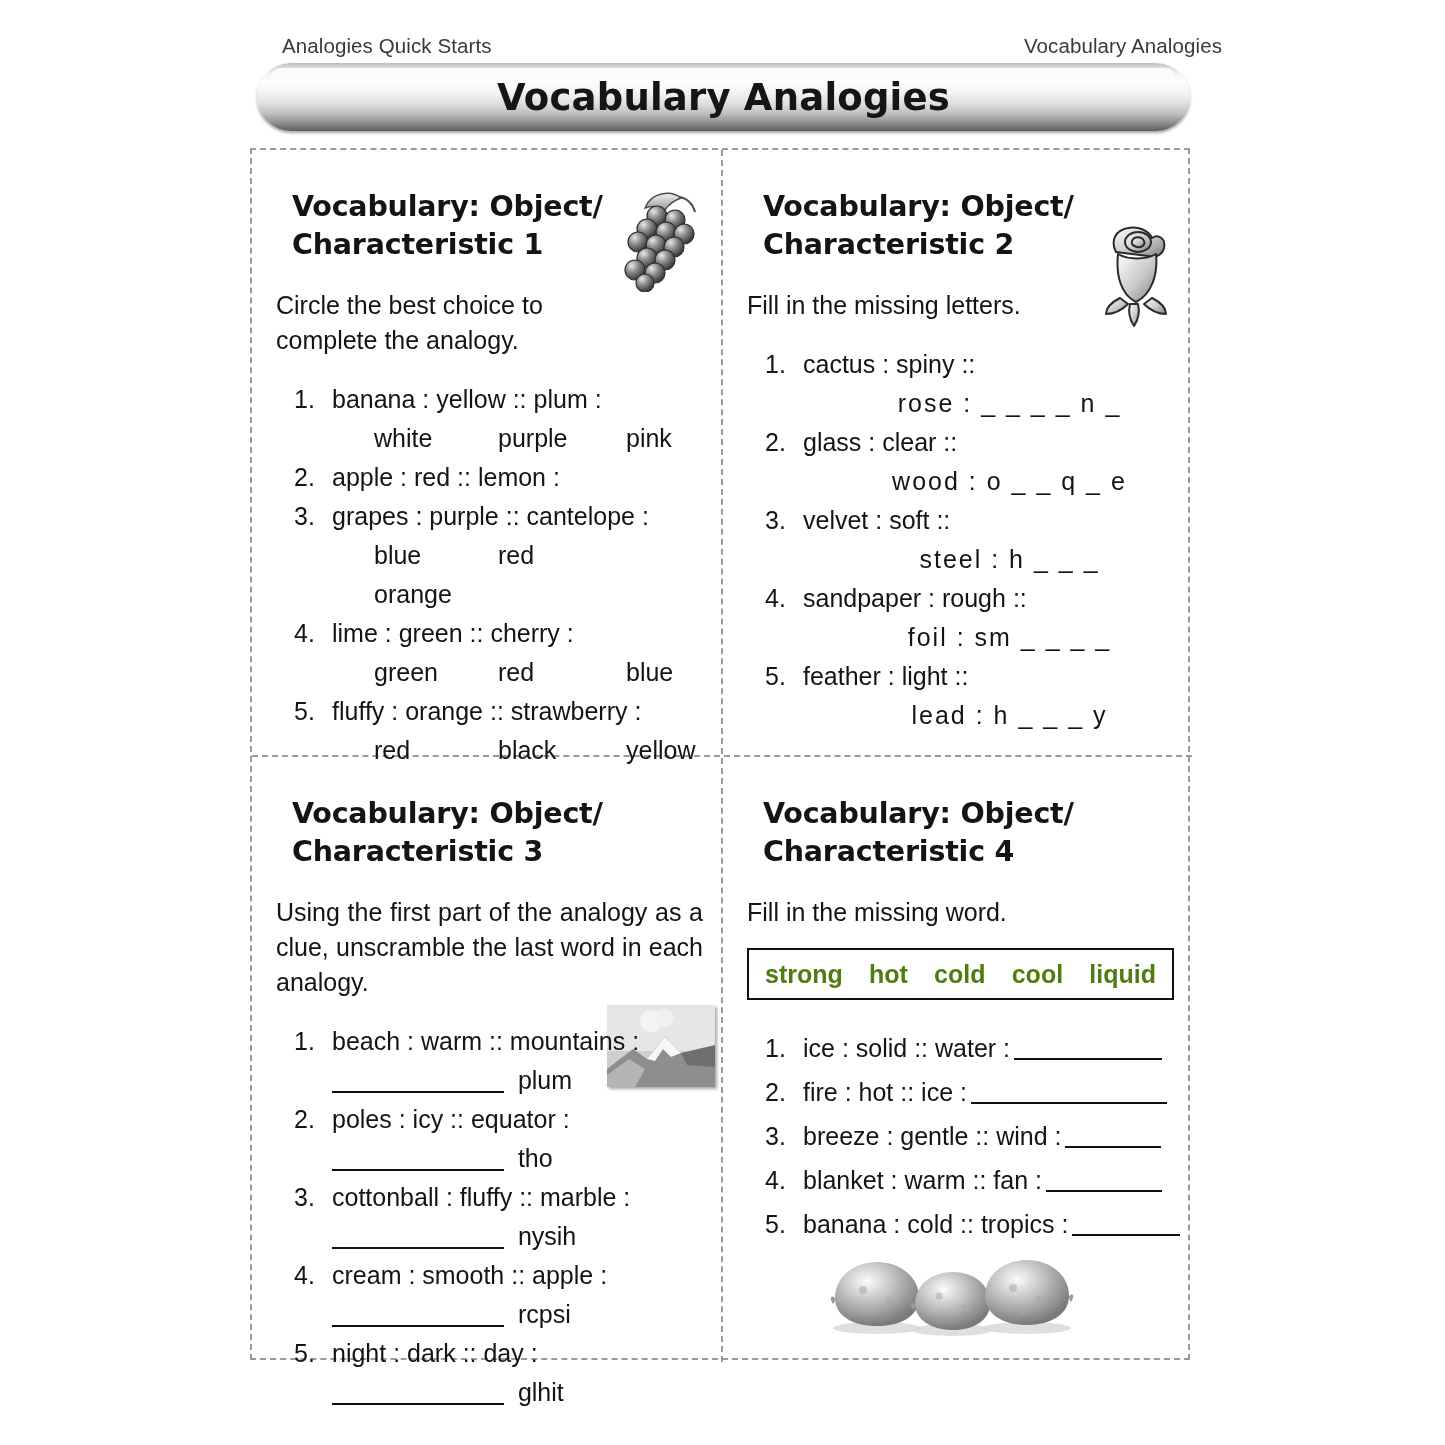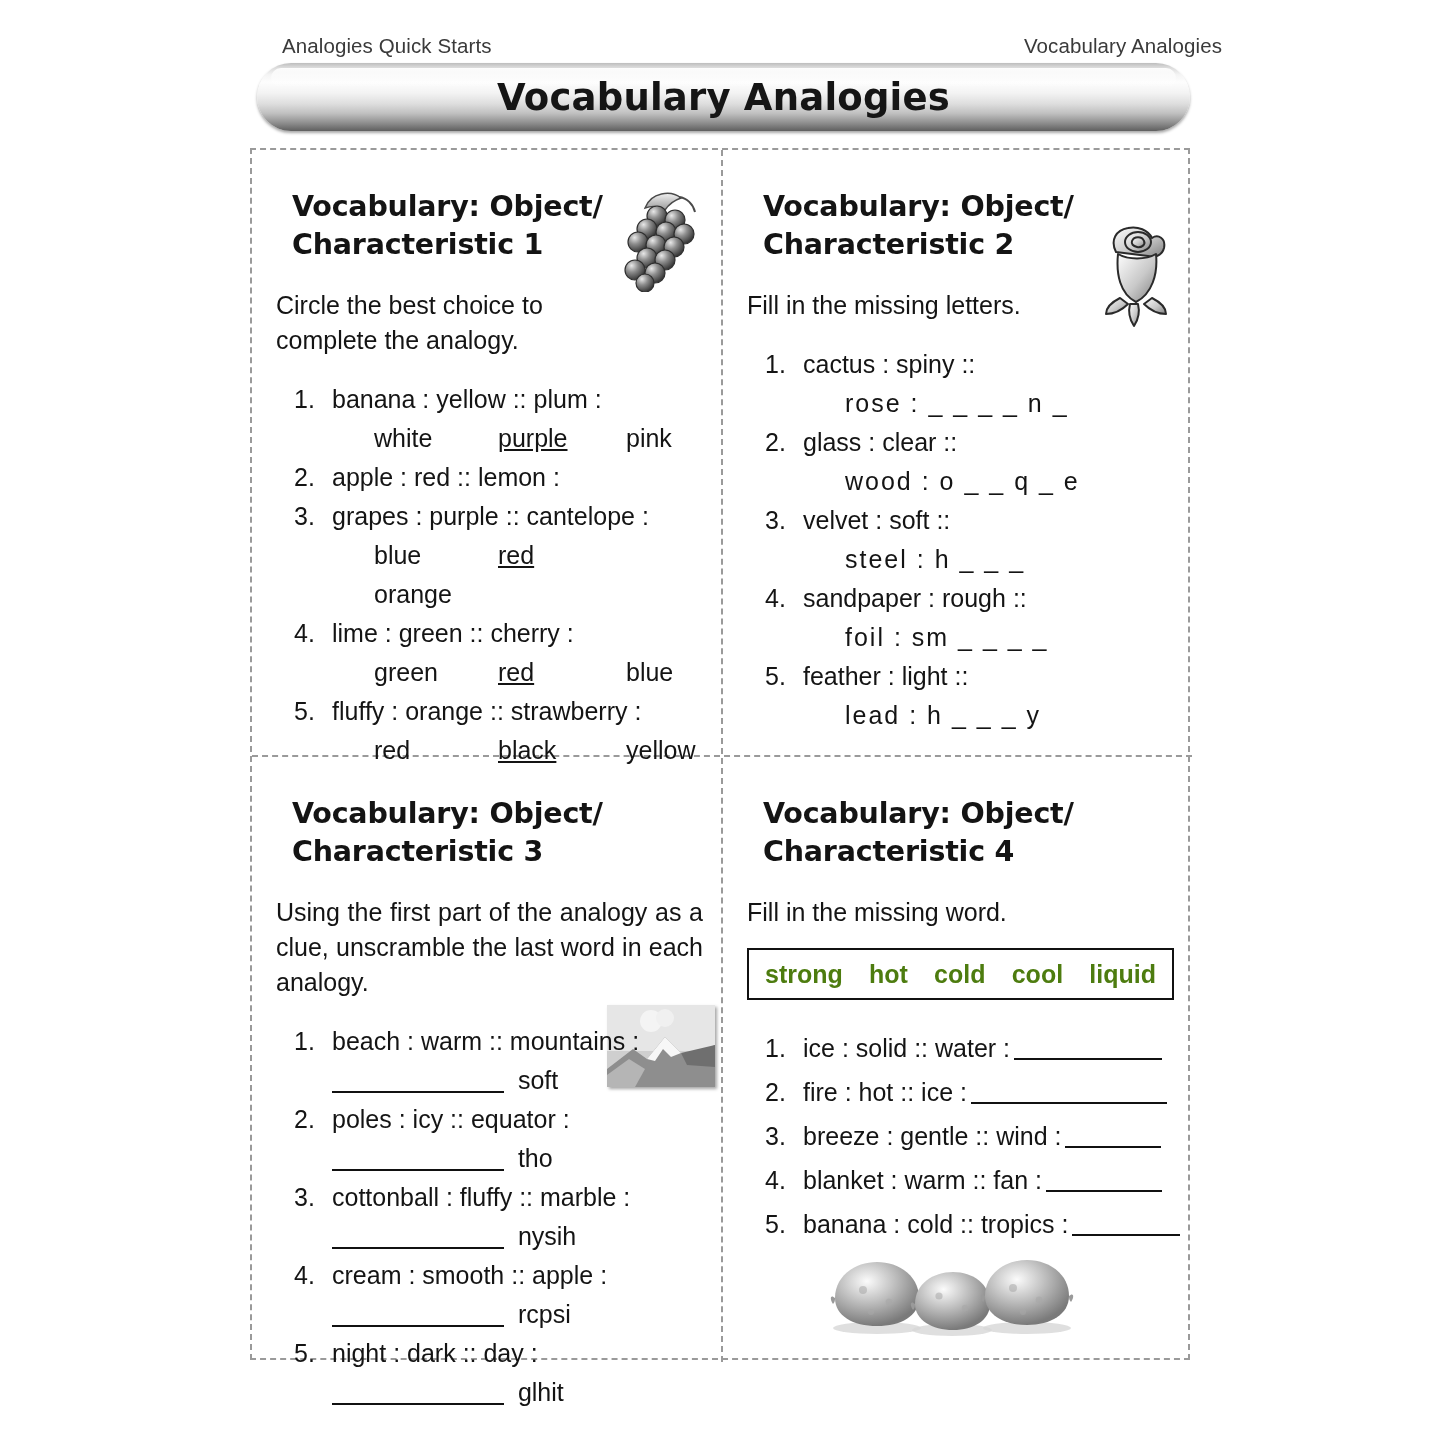--- a/index.html
+++ b/index.html
@@ -79,26 +79,26 @@
     position:relative;font-size:25px;line-height:39px;color:#141414;
     padding-left:56px;
   }
   ol.items li .num{
     position:absolute;left:18px;top:0;width:34px;text-align:left;
   }
   .ln2{display:block;}
 
   
   .q1 .ln2{padding-left:42px;}
-  .q2 .ln2{padding-left:42px;}
+  .q2 .ln2{padding-left:42px;text-align:center;}
   .q3 .ln2{padding-left:0px;}
 
   .opt{display:inline-block;}
   .q1 .opt.a{width:124px;}
-  .q1 .opt.b{width:128px;text-decoration:underline;}
+  .q1 .opt.b{width:128px;}
 
   .blank{
     display:inline-block;border-bottom:2.5px solid #111;
     height:27px;vertical-align:-4px;
   }
   .blank.w1{width:172px;}
 
   
   .ul{letter-spacing:2px;}
 
@@ -311,21 +311,21 @@
         <h2 class="secttl">
           <span>Vocabulary: Object/</span><br>
           <span>Characteristic 3</span>
         </h2>
         <div class="instr just">Using the first part of the analogy as a clue, unscramble the last word in each analogy.</div>
 
         <ol class="items">
           <li>
             <span class="num">1.</span>
             <span>beach : warm :: mountains :</span>
-            <span class="ln2"><span class="blank w1"></span>&nbsp; <span>soft</span></span>
+            <span class="ln2"><span class="blank w1"></span>&nbsp; <span>plum</span></span>
           </li>
           <li>
             <span class="num">2.</span>
             <span>poles : icy :: equator :</span>
             <span class="ln2"><span class="blank w1"></span>&nbsp; <span>tho</span></span>
           </li>
           <li>
             <span class="num">3.</span>
             <span>cottonball : fluffy :: marble :</span>
             <span class="ln2"><span class="blank w1"></span>&nbsp; <span>nysih</span></span>

